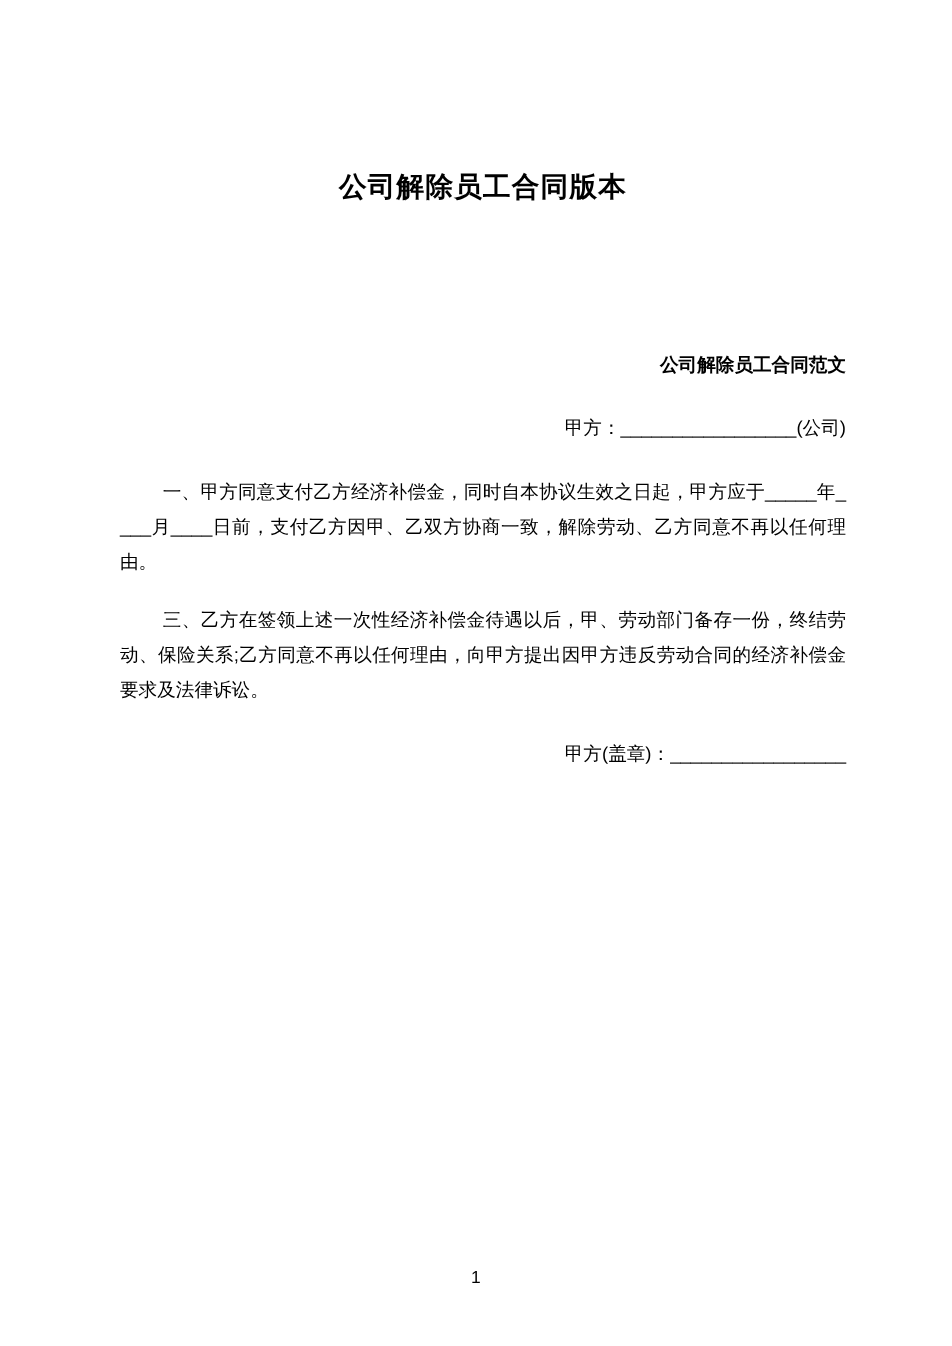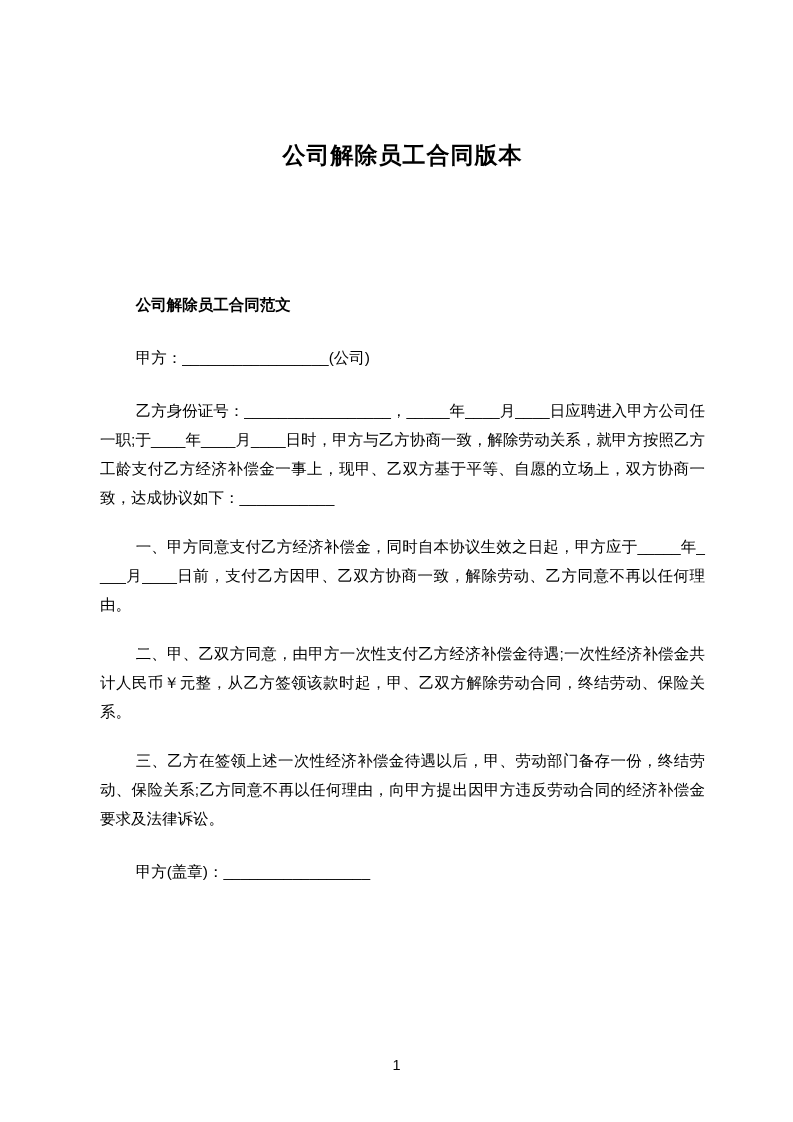--- a/index.html
+++ b/index.html
@@ -29,21 +29,21 @@
   .para {
     font-size: 15.5px;
     line-height: 29px;
     text-align: justify;
     text-indent: 2.3em;
     margin-bottom: 20px;
     word-break: break-all;
   }
   .para.single {
     margin-bottom: 24px;
-    text-align: left;
+    text-align: right;
   }
   .para.bold {
     font-weight: bold;
   }
   .signature {
     margin-top: 24px;
   }
   .page-number {
     position: absolute;
     bottom: 48px;
@@ -59,25 +59,23 @@
 
 <div class="page">
 
   <h1 class="doc-title">公司解除员工合同版本</h1>
 
   <p class="para single bold">公司解除员工合同范文</p>
 
   <p class="para single">甲方：_________________(公司)</p>
 
 
-  <p class="para">乙方身份证号：_________________，_____年____月____日应聘进入甲方公司任一职;于____年____月____日时，甲方与乙方协商一致，解除劳动关系，就甲方按照乙方工龄支付乙方经济补偿金一事上，现甲、乙双方基于平等、自愿的立场上，双方协商一致，达成协议如下：___________</p>
 
   <p class="para">一、甲方同意支付乙方经济补偿金，同时自本协议生效之日起，甲方应于_____年____月____日前，支付乙方因甲、乙双方协商一致，解除劳动、乙方同意不再以任何理由。</p>
 
-  <p class="para">二、甲、乙双方同意，由甲方一次性支付乙方经济补偿金待遇;一次性经济补偿金共计人民币￥元整，从乙方签领该款时起，甲、乙双方解除劳动合同，终结劳动、保险关系。</p>
 
   <p class="para">三、乙方在签领上述一次性经济补偿金待遇以后，甲、劳动部门备存一份，终结劳动、保险关系;乙方同意不再以任何理由，向甲方提出因甲方违反劳动合同的经济补偿金要求及法律诉讼。</p>
 
 
   <p class="para single signature">甲方(盖章)：_________________</p>
 
   <div class="page-number">1</div>
 
 </div>
 

